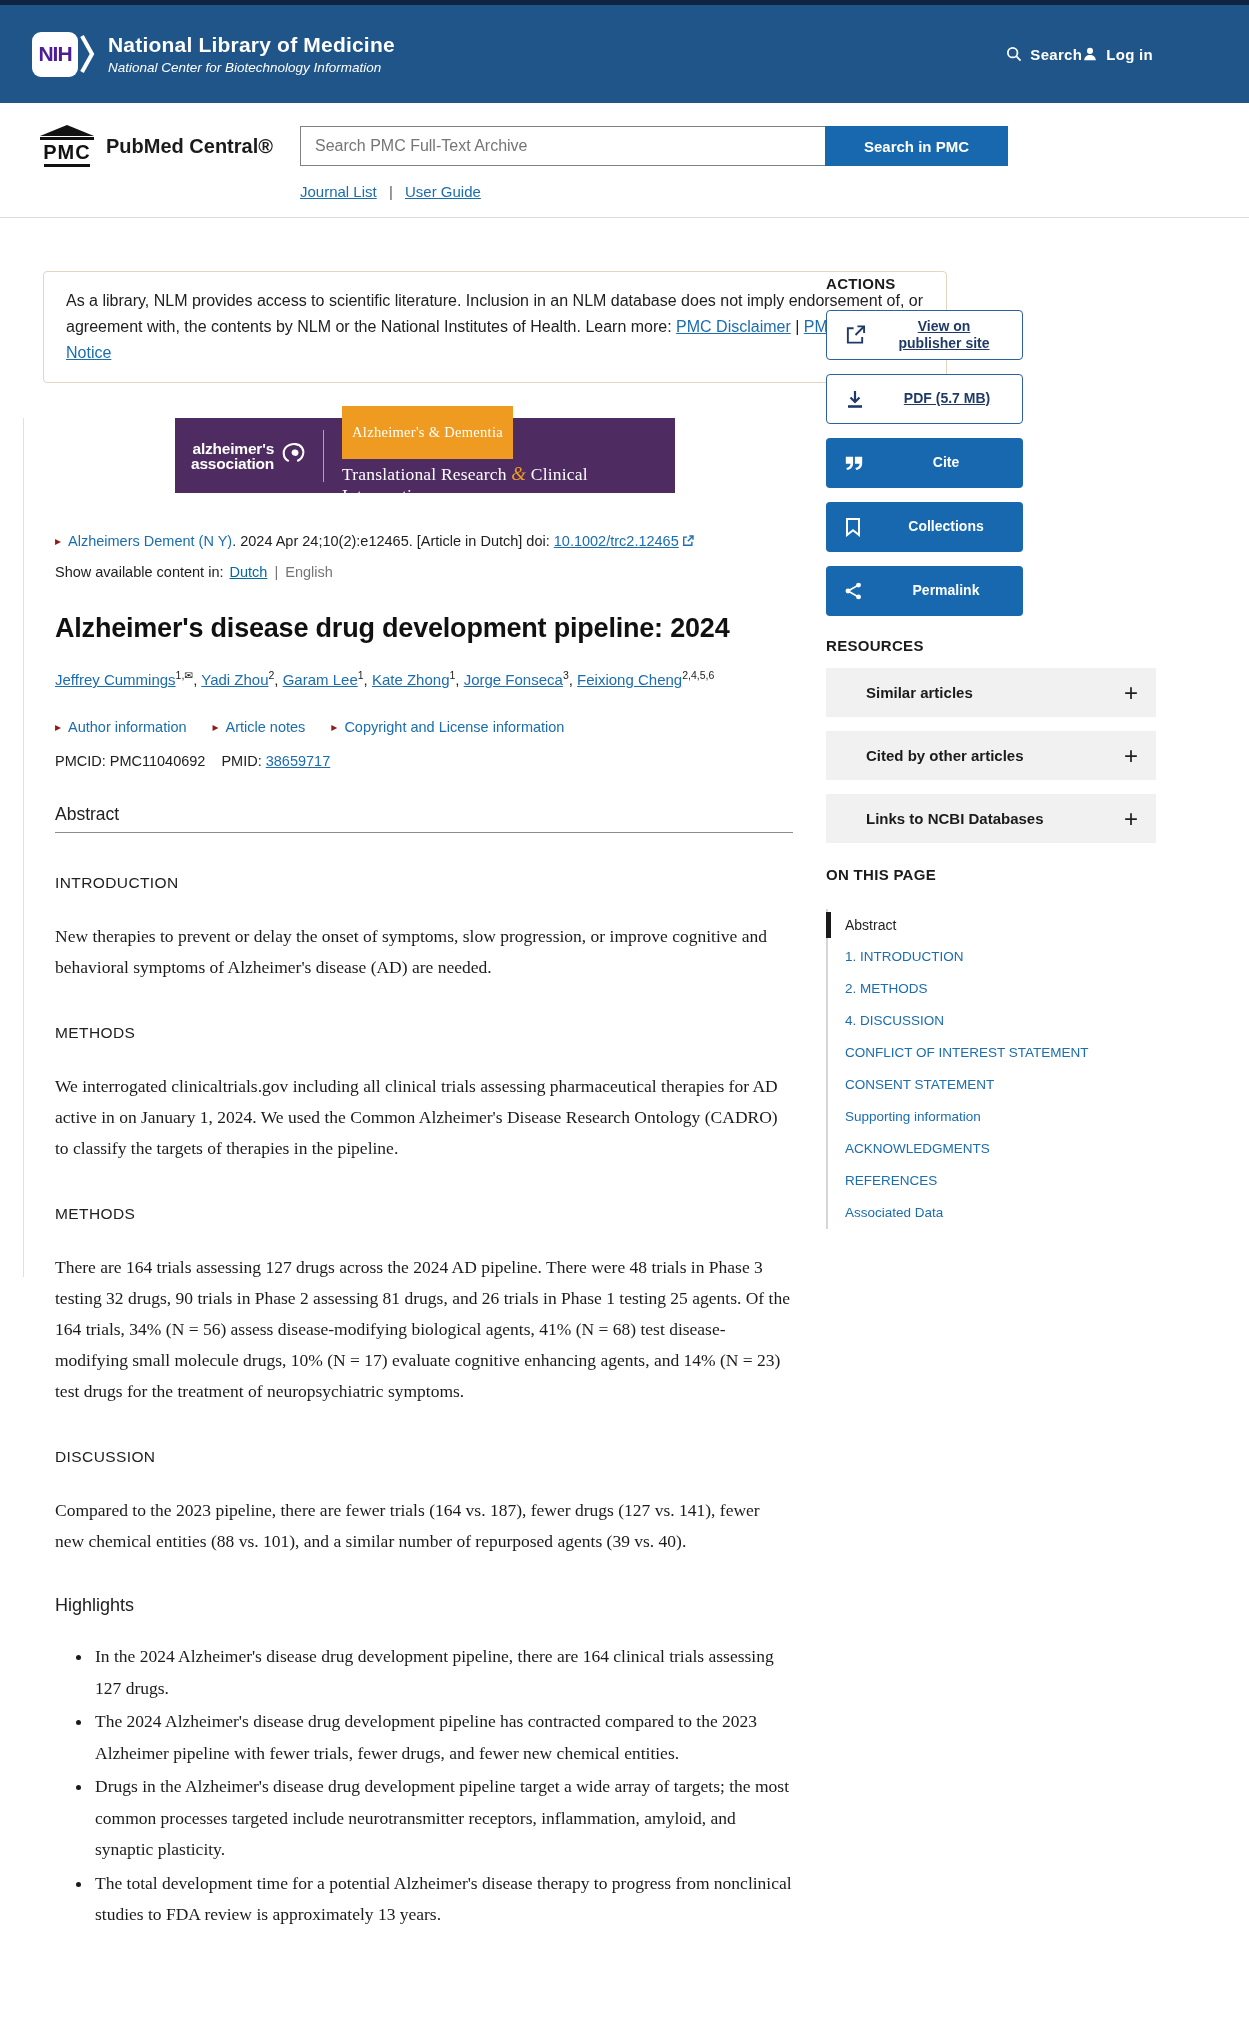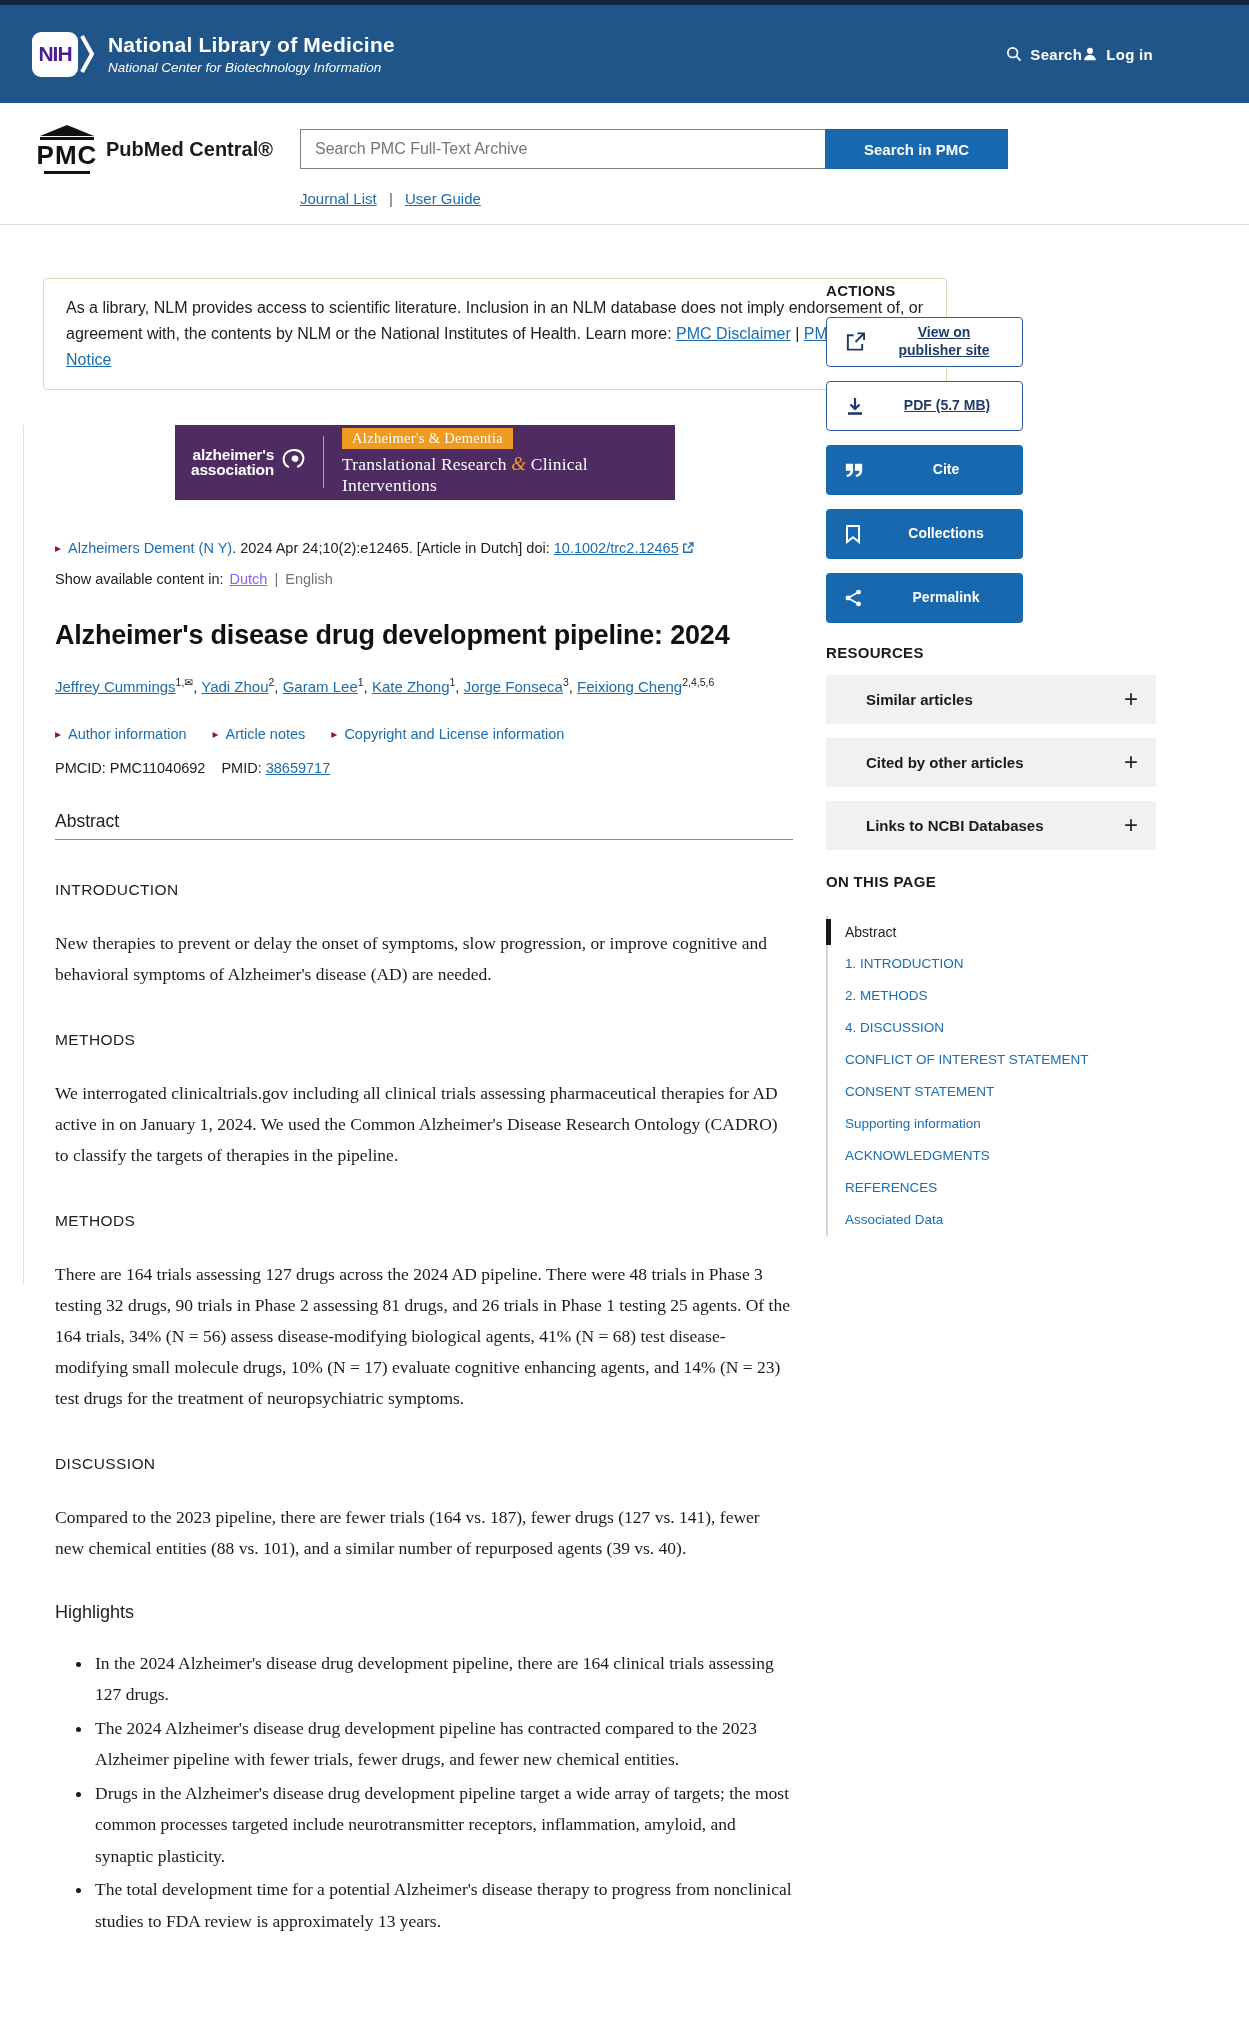--- a/index.html
+++ b/index.html
@@ -29,21 +29,21 @@
   .nlm-title { font-size:21px; font-weight:bold; letter-spacing:.2px; }
   .nlm-subtitle { font-size:13.5px; font-style:italic; margin-top:3px; }
   .nlm-nav { display:flex; align-items:flex-end; }
   .nav-link { display:flex; align-items:center; gap:8px; color:#fff; font-weight:bold; font-size:15px; letter-spacing:.3px; text-decoration:none; }
 
   
   .pmc-bar { background:#fff; border-bottom:1px solid #dcdcdc; padding:22px 0 17px 0; }
   .pmc-row { display:flex; align-items:center; padding-left:38px; }
   .pmc-logo { width:262px; display:flex; align-items:center; }
   .pmc-mark { display:flex; flex-direction:column; align-items:center; width:58px; }
-  .pmc-acronym { font-weight:bold; font-size:26px; letter-spacing:1px; color:#111; line-height:1.1; margin-top:1px; }
+  .pmc-acronym { font-weight:bold; font-size:20px; letter-spacing:1px; color:#111; line-height:1.1; margin-top:1px; }
   .pmc-base { width:46px; height:3px; background:#111; margin-top:1px; }
   .pmc-name { font-size:20px; font-weight:bold; color:#1b1b1b; margin-left:10px; }
   .pmc-search {
     width:525px; height:40px; border:1px solid #808080; border-right:none;
     padding:0 14px; font-size:16px; color:#212121; border-radius:0;
     font-family:"Liberation Sans", sans-serif; outline:none;
   }
   .pmc-search::placeholder { color:#757575; }
   .pmc-search-btn {
     width:183px; height:40px; background:#1768ae; color:#fff; border:none;
@@ -71,32 +71,32 @@
 
   .banner {
     margin-left:120px; width:500px; height:75px; background:#4e2b61;
     display:flex; align-items:center; color:#fff;
   }
   .assoc { display:flex; align-items:flex-start; margin-left:16px; }
   .assoc-text { text-align:right; font-weight:bold; font-size:15.5px; line-height:15px; letter-spacing:-.2px; }
   .brain-icon { margin-left:5px; margin-top:-3px; }
   .banner-divider { width:1px; height:52px; background:rgba(255,255,255,.55); margin:0 18px 0 16px; }
   .banner-right { font-family:"Liberation Serif", serif; }
-  .badge { display:inline-block; background:#ef9b22; color:#fff; font-size:14.5px; padding:2px 10px; letter-spacing:.3px; }
+  .badge { display:inline-block; background:#ef9b22; color:#fff; font-size:14.5px; padding:18px 10px; letter-spacing:.3px; }
   .banner-sub { font-size:17.5px; margin-top:4px; letter-spacing:.2px; }
   .amp { color:#ef9b22; font-style:italic; font-size:19px; font-family:"Liberation Serif", serif; }
 
   .citation-line { margin-top:38px; font-size:14.5px; line-height:20px; color:#212121; }
   .tri::before { content:"\25B8"; color:#8e1a18; font-size:12px; margin-right:7px; vertical-align:1px; }
   .citation-line a { color:#1a6daf; text-decoration:none; }
   .citation-line a.u { text-decoration:underline; }
   .ext-svg { margin-left:3px; vertical-align:-1px; color:#1a6daf; }
 
   .lang-line { margin-top:11px; font-size:14.5px; line-height:20px; }
-  .lang-line a { color:#8b5cf6; text-decoration:underline; margin-left:6px; }
+  .lang-line a { color:#0369a1; text-decoration:underline; margin-left:6px; }
   .pipe { color:#757575; margin:0 3px; }
   .gray { color:#757575; }
 
   .title { margin:28px 0 0; font-size:27px; line-height:36px; font-weight:bold; color:#111; letter-spacing:-.2px; }
 
   .authors { margin-top:18px; font-size:15px; line-height:22px; }
   .authors a { color:#1a6daf; text-decoration:underline; }
   .authors sup { font-size:10.5px; }
 
   .info-links { margin-top:26px; font-size:14.5px; line-height:20px; display:flex; gap:26px; }

